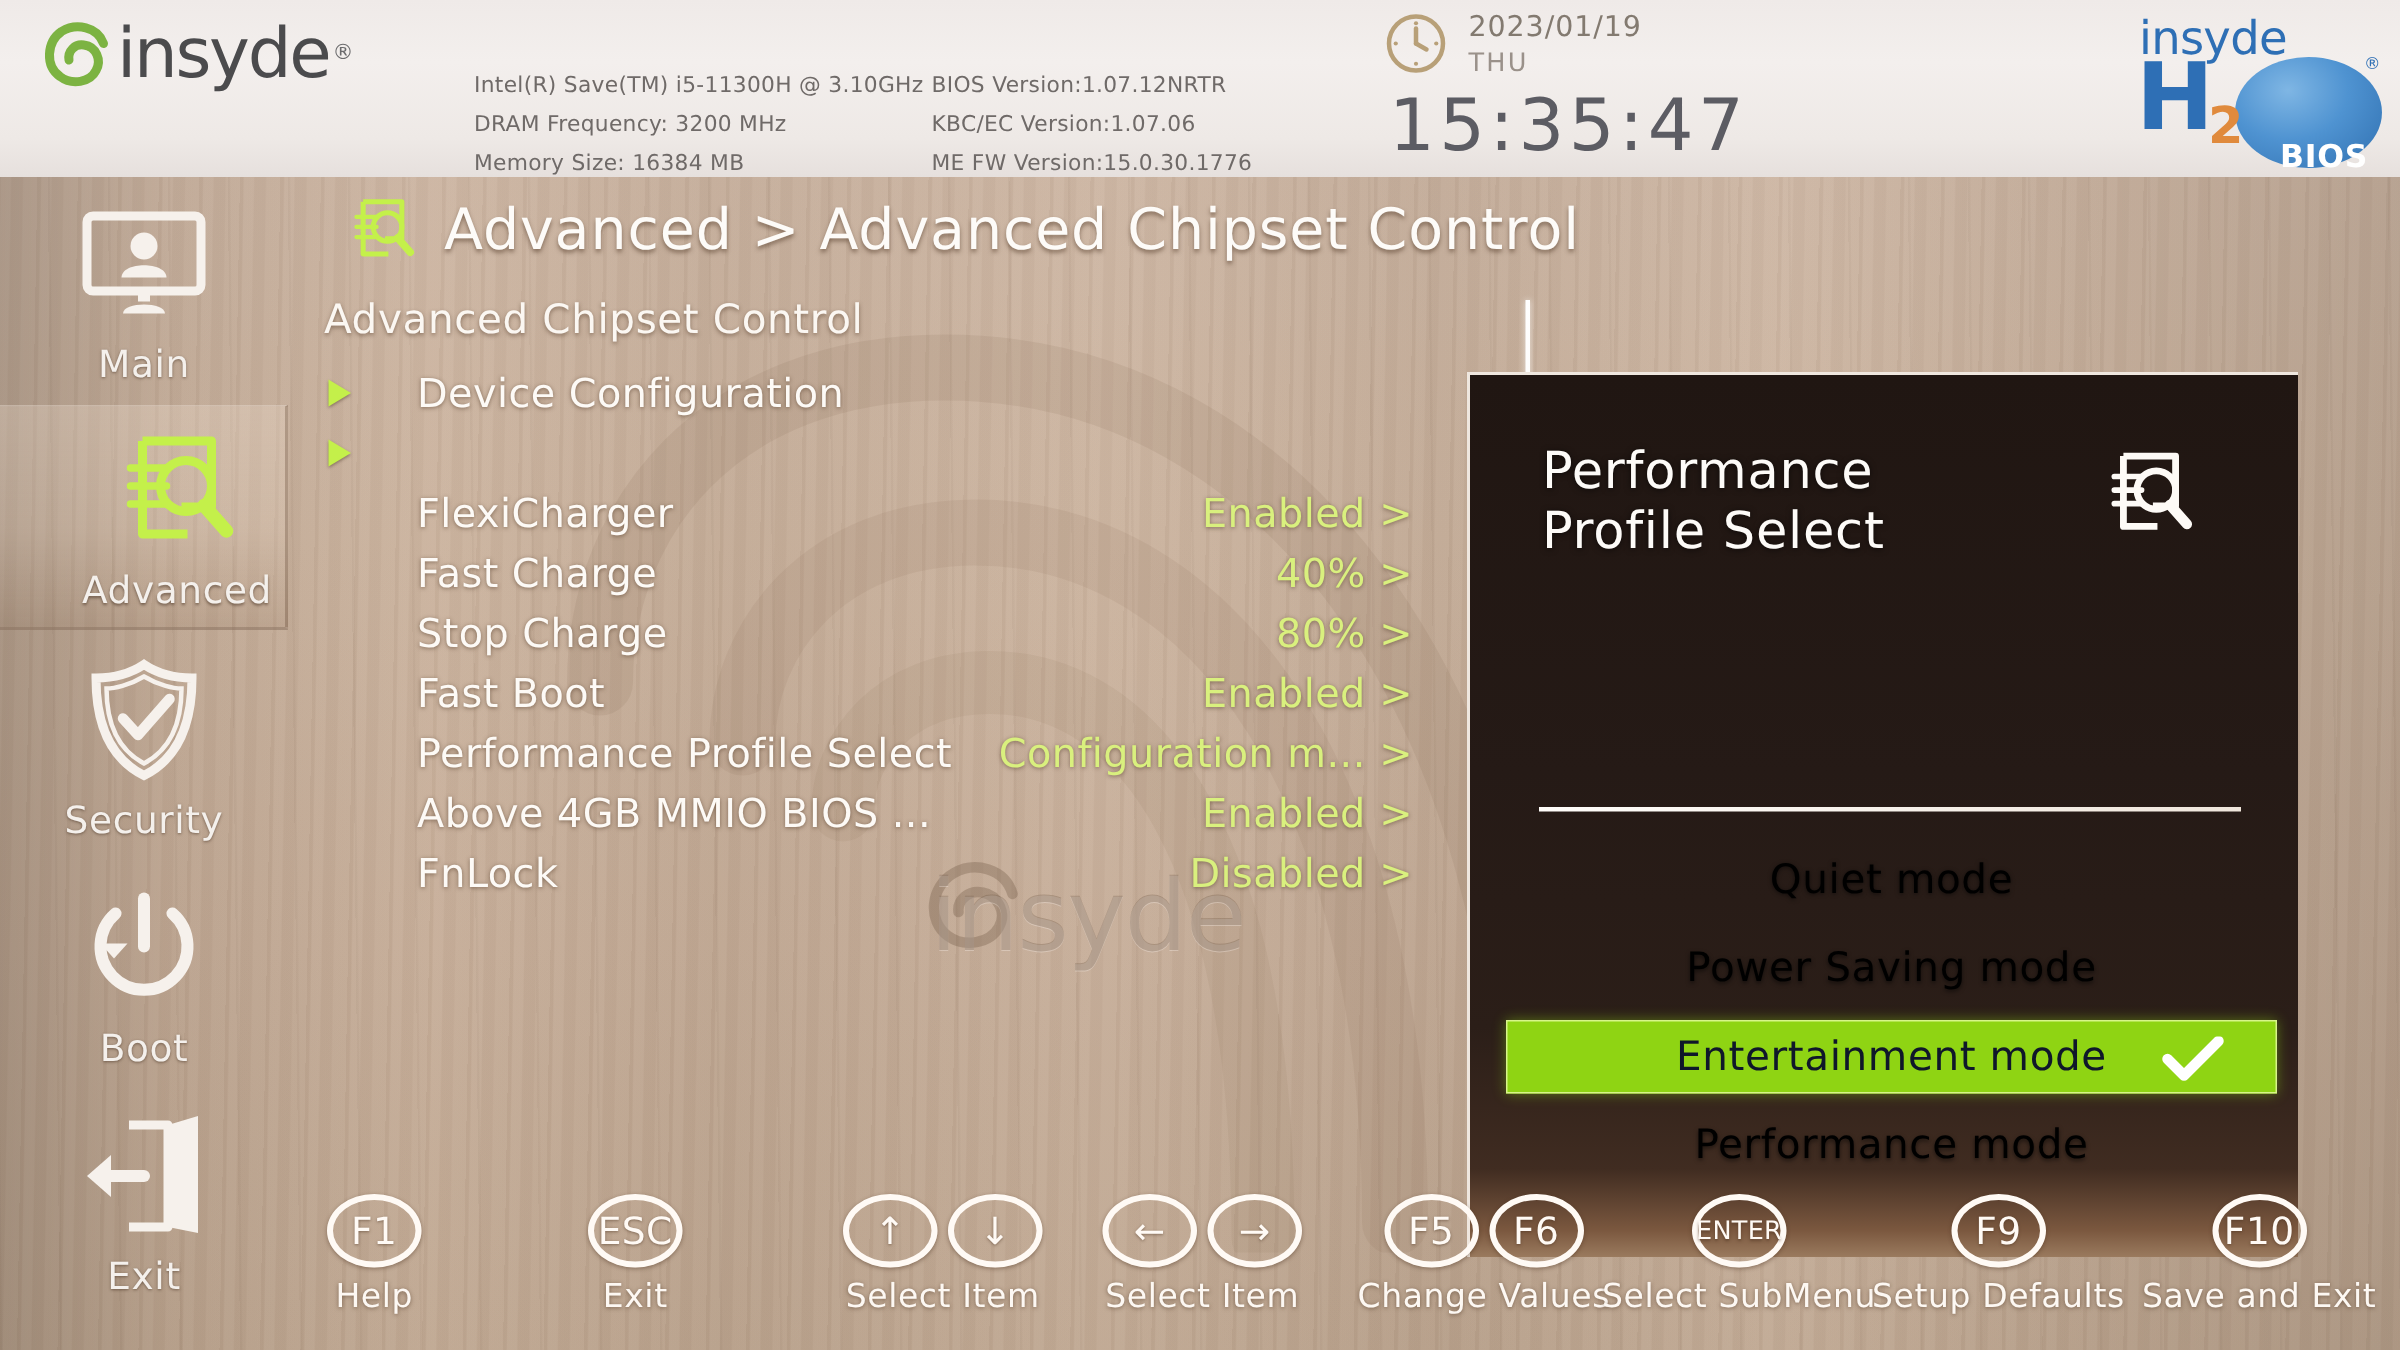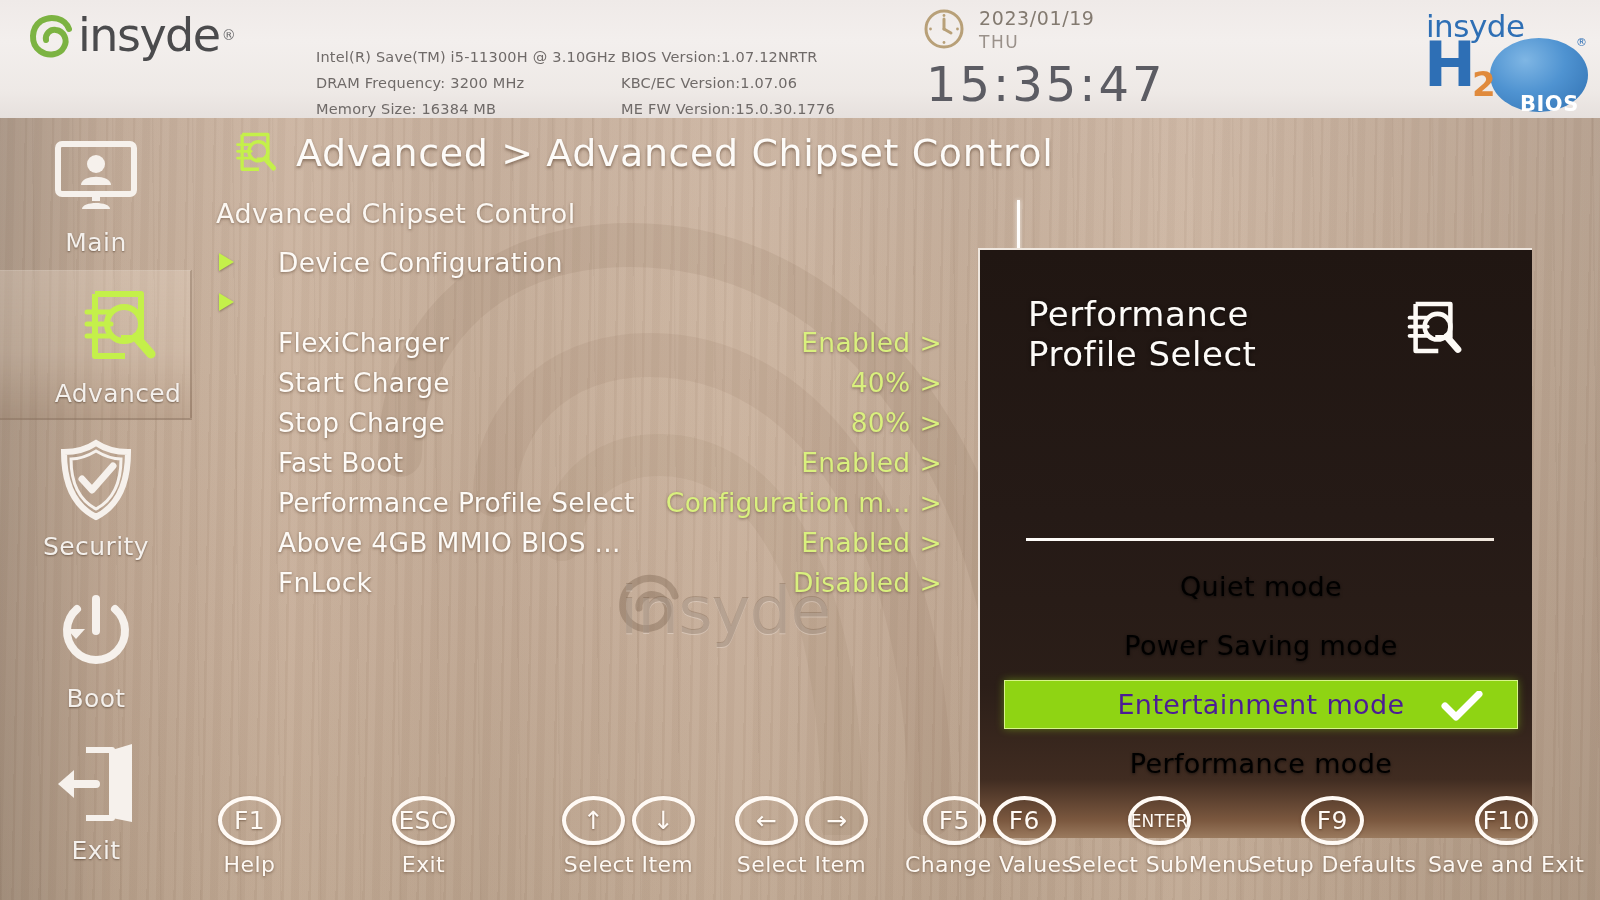--- a/index.html
+++ b/index.html
@@ -156,21 +156,21 @@
     position:relative; margin-bottom:0px;
   }
   .opt .otxt {
     font-size:27px; color:#000000; letter-spacing:.4px;
     text-shadow:0 1px 3px rgba(0,0,0,.55);
   }
   .opt.selected {
     background:#8fd413; border:1px solid #d8f58a;
     box-shadow:0 0 8px rgba(143,212,19,.45);
   }
-  .opt.selected .otxt { color:#4c1d95; text-shadow:none; }
+  .opt.selected .otxt { color:#0f172a; text-shadow:none; }
   .opt .check { position:absolute; right:34px; top:10px; }
   .opt-gap { height:10px; }
 
   
   .keybar { position:absolute; left:0; top:786px; width:1600px; height:114px; }
   .kb-item { position:absolute; display:flex; flex-direction:column; align-items:center; }
   .kb-keys { display:flex; align-items:center; gap:7px; }
   .key {
     width:63px; height:49px; border-radius:50%;
     border:4px solid #fffaf5; display:flex; align-items:center; justify-content:center;
@@ -347,21 +347,21 @@
     </div>
 
     <div class="menu-row">
       <div class="arrow-cell"></div>
       <span class="menu-label">FlexiCharger</span>
       <span class="menu-value"><span>Enabled</span><span class="chev">&gt;</span></span>
     </div>
 
     <div class="menu-row">
       <div class="arrow-cell"></div>
-      <span class="menu-label">Start Charge</span>
+      <span class="menu-label">Fast Charge</span>
       <span class="menu-value"><span>40%</span><span class="chev">&gt;</span></span>
     </div>
 
     <div class="menu-row">
       <div class="arrow-cell"></div>
       <span class="menu-label">Stop Charge</span>
       <span class="menu-value"><span>80%</span><span class="chev">&gt;</span></span>
     </div>
 
     <div class="menu-row">

